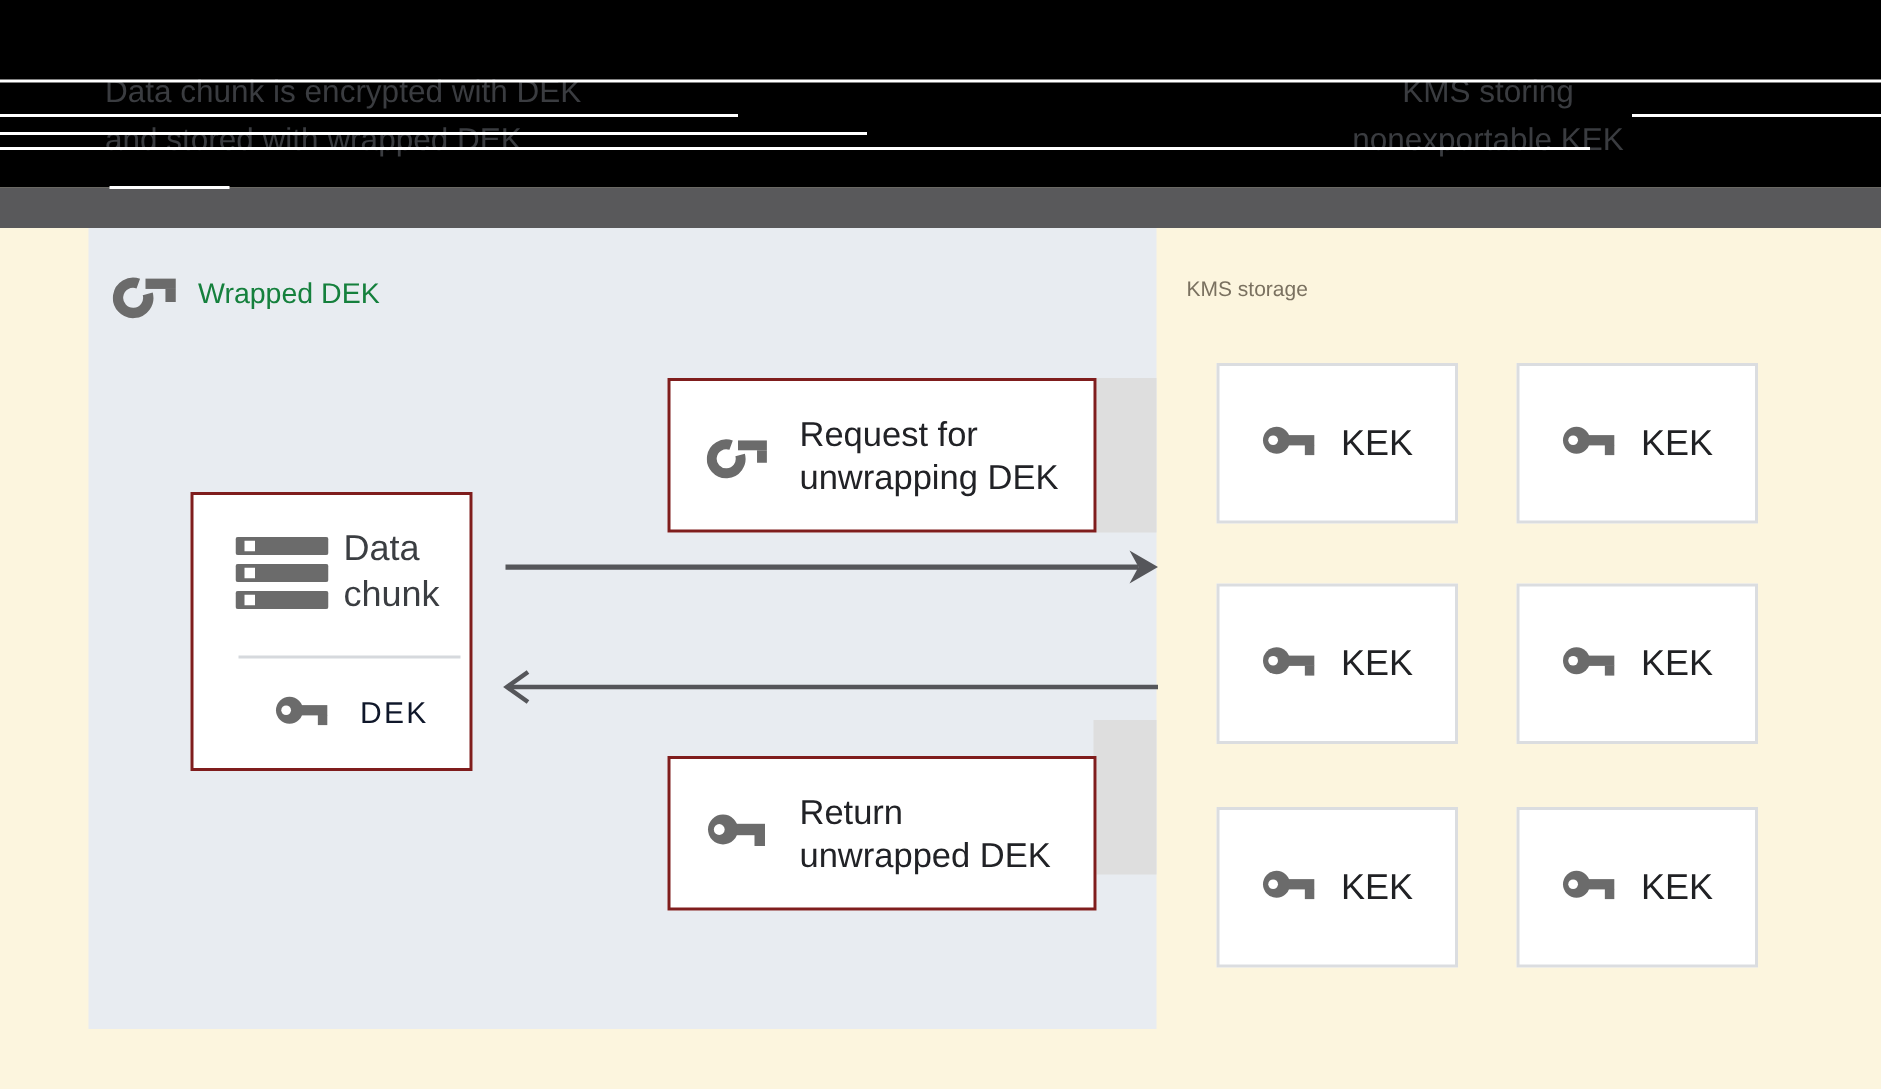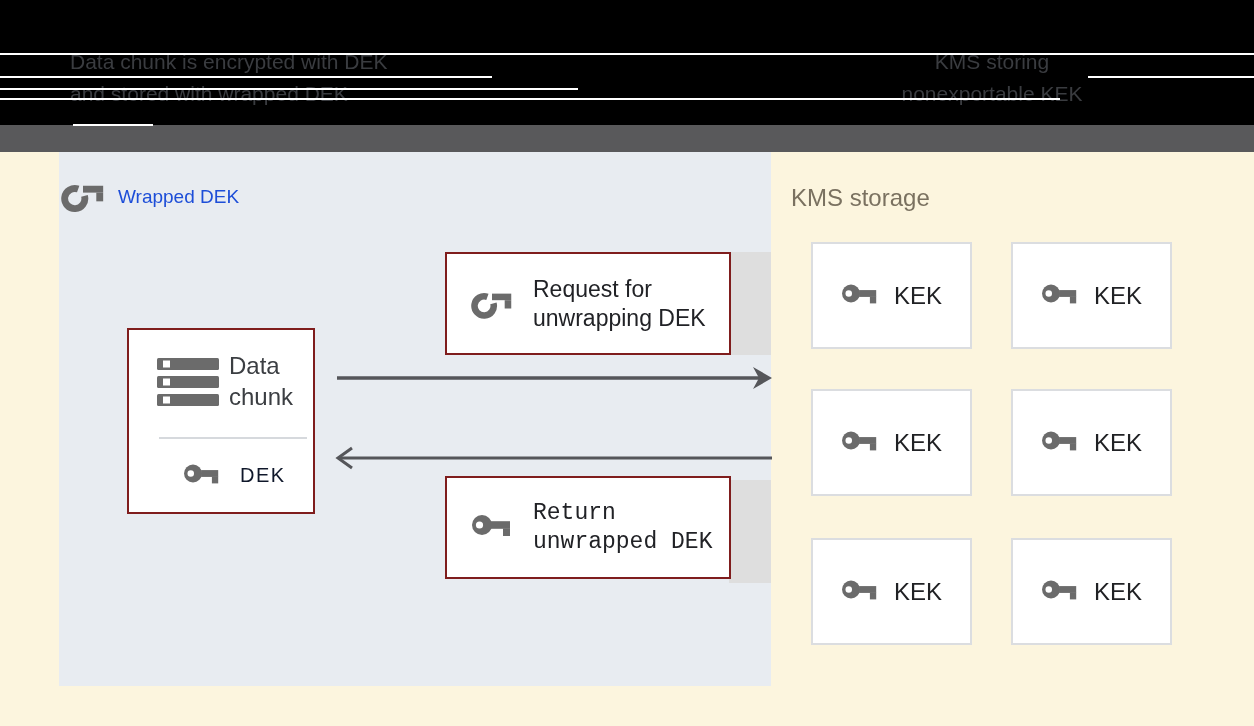--- a/index.html
+++ b/index.html
@@ -17,46 +17,46 @@
   .g1 { left:0;    top:53px;  width:1254px; }
   .g2 { left:0;    top:76px;  width:492px; }
   .g3 { left:1088px;top:76px; width:166px; }
   .g4 { left:0;    top:88px;  width:578px; }
   .g5 { left:0;    top:98px;  width:1060px; }
   .g6 { left:73px; top:124px; width:80px; }
   .gray-strip { position:absolute; left:0; top:125px; width:1254px; height:27px; background:#59595B; }
 
   
   .dek-panel { position:absolute; left:59px; top:152px; width:712px; height:534px; background:#E8ECF1; }
-  .panel-head { position:absolute; left:61px; top:174px; display:flex; align-items:center; gap:13px;
-                color:#1d4ed8; font-size:19px; }
+  .panel-head { position:absolute; left:75px; top:174px; display:flex; align-items:center; gap:13px;
+                color:#15803d; font-size:19px; }
 
   .box { position:absolute; background:#FFF; border:2px solid #7f1d1d; box-sizing:border-box; }
 
   .data-chunk-box { left:127px; top:328px; width:188px; height:186px; }
   .dc-icon  { position:absolute; left:28px; top:28px; }
   .dc-label { position:absolute; left:100px; top:20px; font-size:24px; line-height:31px; color:#3B3E42; }
   .dc-divider { position:absolute; left:30px; top:107px; width:148px; height:2px; background:#D6D9DD; }
   .dek-row { position:absolute; left:54px; top:130px; display:flex; align-items:center; gap:19px; }
   .dek-label { font-size:20px; letter-spacing:1.5px; color:#0f172a; }
 
   .msg-box { width:286px; height:103px; display:flex; align-items:center; gap:20px; padding-left:24px; }
   .request-box { left:445px; top:252px; }
-  .return-box  { left:445px; top:476px;font-family:Liberation Mono, monospace; }
+  .return-box  { left:445px; top:504px; }
   .msg-tail { position:absolute; width:42px; height:103px; background:#DEDEDE; }
   .request-tail { left:729px; top:252px; }
   .return-tail  { left:729px; top:480px; }
   .msg-text { font-size:23px; line-height:29px; color:#212226; }
 
   .arrow-svg { position:absolute; overflow:visible; }
   .arrow-right-svg { left:335px; top:365px; }
   .arrow-left-svg  { left:335px; top:445px; }
 
   
-  .kms-title { position:absolute; left:791px; top:184px; font-size:24px; color:#7A7160; }
+  .kms-title { position:absolute; left:791px; top:184px; font-size:14px; color:#7A7160; }
   .kek-box { position:absolute; width:161px; height:107px; background:#FFF; border:2px solid #DBDDE0;
              box-sizing:border-box; display:flex; align-items:center; justify-content:center; gap:15px; }
   .kek-1 { left:811px;  top:242px; }
   .kek-2 { left:1011px; top:242px; }
   .kek-3 { left:811px;  top:389px; }
   .kek-4 { left:1011px; top:389px; }
   .kek-5 { left:811px;  top:538px; }
   .kek-6 { left:1011px; top:538px; }
   .kek-label { font-size:24px; color:#202124; }
 </style>

